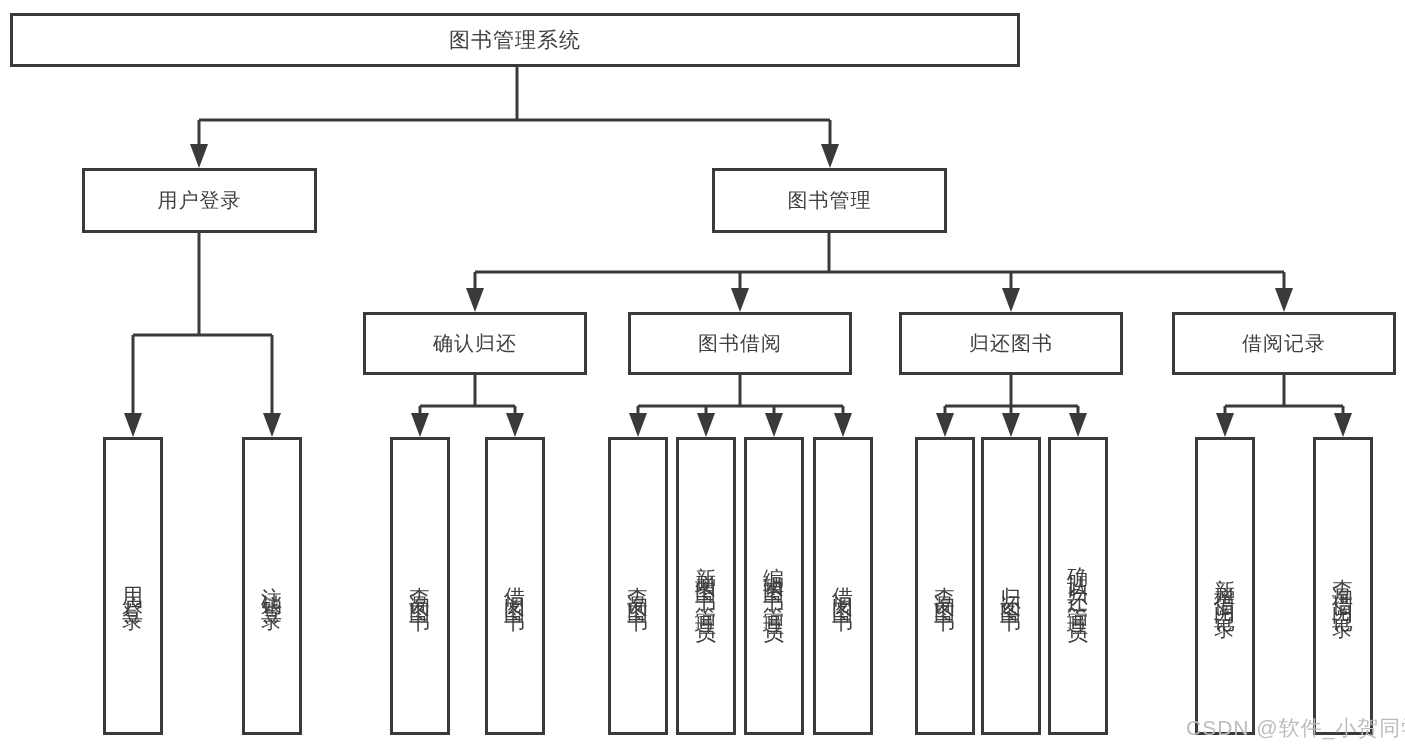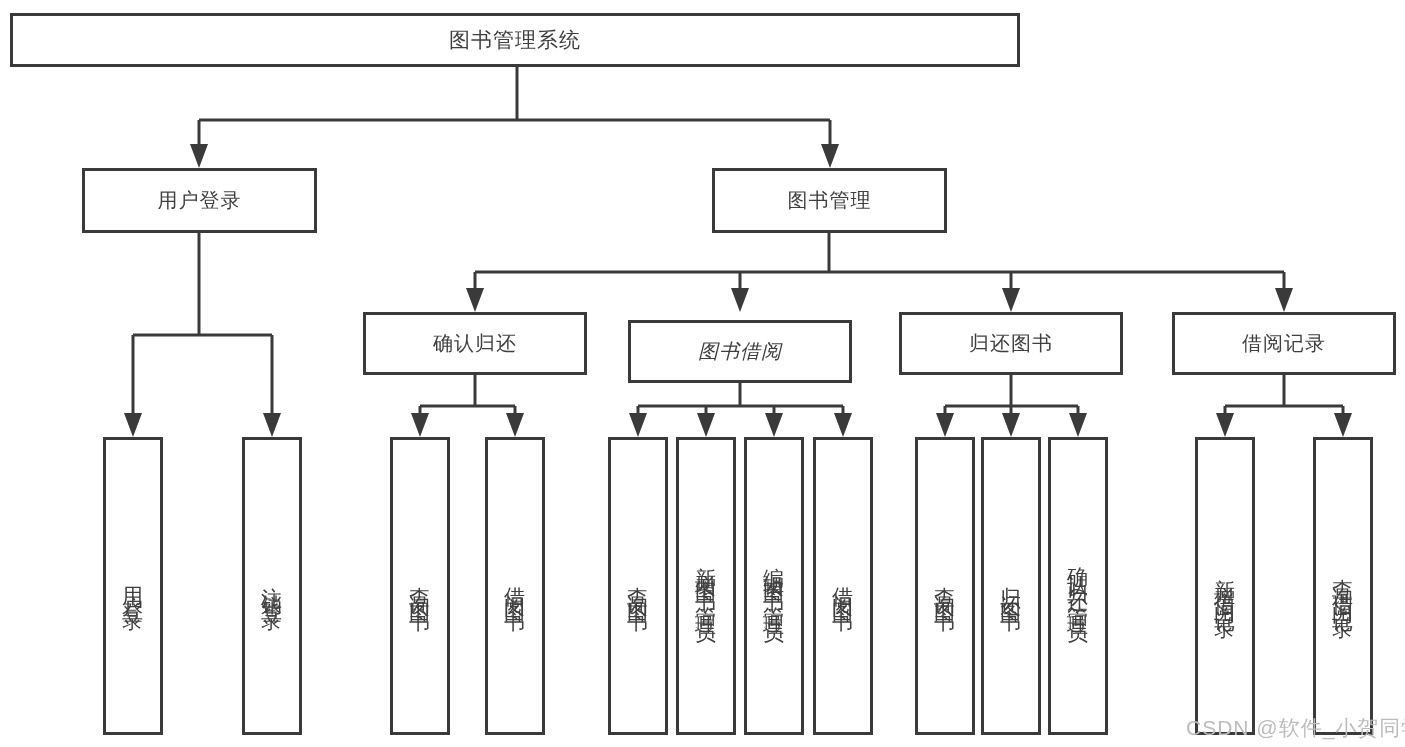--- a/index.html
+++ b/index.html
@@ -145,21 +145,21 @@
   <div class="node hbox" style="left:82px;top:168px;width:235px;height:65px;">
     <span>用户登录</span>
   </div>
   <div class="node hbox" style="left:712px;top:168px;width:235px;height:65px;">
     <span>图书管理</span>
   </div>
 
   <div class="node hbox" style="left:363px;top:312px;width:224px;height:63px;">
     <span>确认归还</span>
   </div>
-  <div class="node hbox" style="left:628px;top:320px;width:224px;height:63px;font-style:italic;">
+  <div class="node hbox" style="left:628px;top:312px;width:224px;height:63px;">
     <span>图书借阅</span>
   </div>
   <div class="node hbox" style="left:899px;top:312px;width:224px;height:63px;">
     <span>归还图书</span>
   </div>
   <div class="node hbox" style="left:1172px;top:312px;width:224px;height:63px;">
     <span>借阅记录</span>
   </div>
 
   <div class="node vbox" style="left:103px;">

